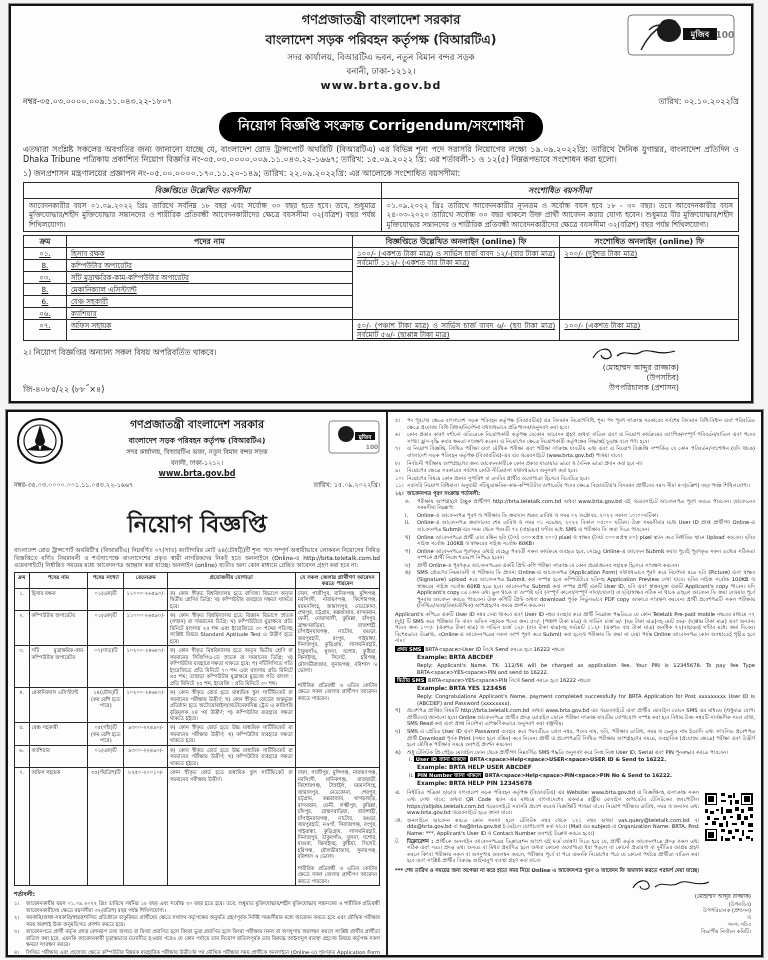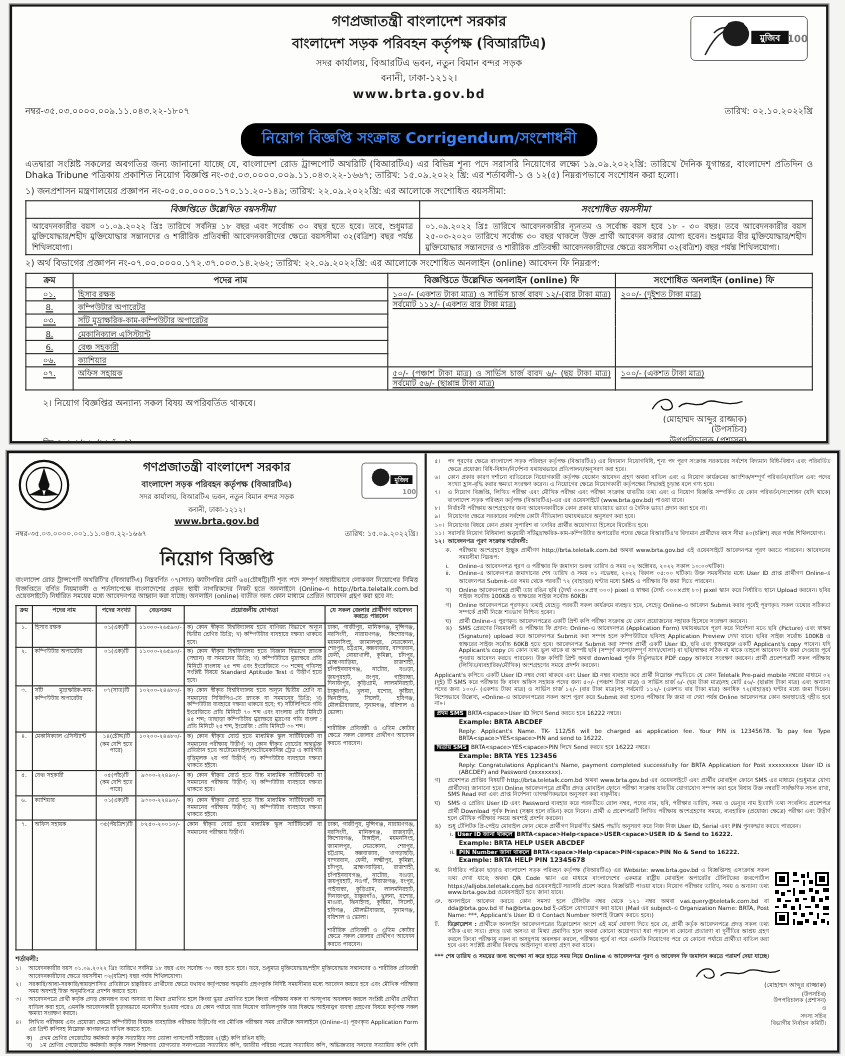--- a/index.html
+++ b/index.html
@@ -12,41 +12,41 @@
   .jst { text-align:justify; }
   .b { font-weight:bold; }
   table { border-collapse:collapse; width:100%; }
   th,td { border:1px solid #2a2a2a; vertical-align:top; }
   
   .d1-gov { font-size:13px; font-weight:bold; }
   .d1-org { font-size:12.5px; font-weight:bold; }
   .d1-sub { font-size:8.5px; }
   .d1-url { font-size:11px; font-weight:bold; letter-spacing:1px; }
   .d1-numrow { display:flex; justify-content:space-between; font-size:8px; margin-top:3px; }
-  .pill { display:block; width:fit-content; margin:4px auto 3px; background:#000; color:#3b82f6; border-radius:14px; padding:2px 18px 3px; font-size:13.5px; font-weight:bold; border:1px solid #000; }
+  .pill { display:block; width:fit-content; margin:4px auto 3px; background:#000; color:#ffffff; border-radius:14px; padding:2px 18px 3px; font-size:13.5px; font-weight:bold; border:1px solid #000; }
   .d1-p { font-size:8px; line-height:1.3; margin-top:3px; }
   .aget th { font-size:8px; padding:1px 4px;font-style:italic; }
   .aget td { font-size:7.2px; line-height:1.28; padding:2px 5px; text-align:justify; }
   .feet th { font-size:7.8px; padding:1px 3px; line-height:1.2; }
   .feet td { font-size:7.2px; line-height:1.25; padding:1px 4px;text-decoration:underline; }
   .mujib { position:absolute; top:8px; width:108px; height:42px; }
   #doc1 .mujib { right:16px; }
   .sig-block { text-align:right; font-size:7.6px; line-height:1.3; }
-  .d1-bottom { display:flex; justify-content:space-between; margin-top:4px;margin-left:16px; }
+  .d1-bottom { display:flex; justify-content:space-between; margin-top:4px; }
   
   .col-l { width:380px; border-right:2px solid #222; padding:4px 6px; overflow:hidden; }
   .col-r { flex:1; padding:4px 6px 4px 7px; overflow:hidden; }
   .d2-head { display:flex; align-items:flex-start; gap:4px; }
   .d2-head-c { flex:1; text-align:center; }
   .d2-gov { font-size:11px; font-weight:bold; }
   .d2-org { font-size:7.4px; font-weight:bold; }
   .d2-sub { font-size:6.4px; }
   .d2-url { font-size:8px; font-weight:bold; text-decoration:underline; }
   .d2-numrow { display:flex; justify-content:space-between; font-size:6.4px; margin-top:2px; }
-  .d2-title { font-size:17px; font-weight:bold; text-align:center; margin:4px 0 2px; }
+  .d2-title { font-size:23px; font-weight:bold; text-align:center; margin:15px 0 2px; }
   .d2-intro { font-size:5.8px; line-height:1.3; text-align:justify; }
   .post-t th { font-size:5.4px; padding:1px 2px; line-height:1.2; }
   .post-t td { font-size:5.1px; line-height:1.27; padding:1px 2px; text-align:justify; }
   .post-t .c { text-align:center; }
   .cond { font-size:5.1px; line-height:1.28; }
   .cond-title { font-size:5.8px; font-weight:bold; margin-top:3px; }
   .li { display:flex; gap:3px; margin-top:1px; }
   .li .m { flex:0 0 auto; min-width:9px; }
   .li .t { flex:1; text-align:justify; }
   .col-r { font-size:5.2px; line-height:1.27; }
@@ -97,21 +97,20 @@
         <tr>
       <th style="width:50%">বিজ্ঞপ্তিতে উল্লেখিত বয়সসীমা</th>
       <th>সংশোধিত বয়সসীমা</th>
     </tr>
     <tr>
       <td>আবেদনকারীর বয়স ০১.০৯.২০২২ খ্রিঃ তারিখে সর্বনিম্ন ১৮ বছর এবং সর্বোচ্চ ৩০ বছর হতে হবে। তবে, শুধুমাত্র মুক্তিযোদ্ধার/শহীদ মুক্তিযোদ্ধার সন্তানদের ও শারীরিক প্রতিবন্ধী আবেদনকারীদের ক্ষেত্রে বয়সসীমা ৩২(বত্রিশ) বছর পর্যন্ত শিথিলযোগ্য।</td>
       <td>০১.০৯.২০২২ খ্রিঃ তারিখে আবেদনকারীর ন্যূনতম ও সর্বোচ্চ বয়স হবে ১৮ - ৩০ বছর। তবে আবেদনকারীর বয়স ২৫-০৩-২০২০ তারিখে সর্বোচ্চ ৩০ বছর থাকলে উক্ত প্রার্থী আবেদন করার যোগ্য হবেন। শুধুমাত্র বীর মুক্তিযোদ্ধার/শহীদ মুক্তিযোদ্ধার সন্তানদের ও শারীরিক প্রতিবন্ধী আবেদনকারীদের ক্ষেত্রে বয়সসীমা ৩২(বত্রিশ) বছর পর্যন্ত শিথিলযোগ্য।</td>
     </tr>
   </tbody>
     </table>
-  <p class="d1-p">২) অর্থ বিভাগের প্রজ্ঞাপন নং-০৭.০০.০০০০.১৭২.৩৭.০০৩.১৪.২৬২; তারিখ: ২২.০৯.২০২২খ্রি: এর আলোকে সংশোধিত অনলাইন (online) আবেদন ফি নিম্নরূপ:</p>
   <table class="feet" style="margin-top:3px">
     <tbody>
         <tr>
       <th style="width:6%">ক্রম</th>
       <th style="width:40%">পদের নাম</th>
       <th style="width:29%">বিজ্ঞপ্তিতে উল্লেখিত অনলাইন (online) ফি</th>
       <th>সংশোধিত অনলাইন (online) ফি</th>
     </tr>
     <tr>
       <td class="ctr">০১.</td>

